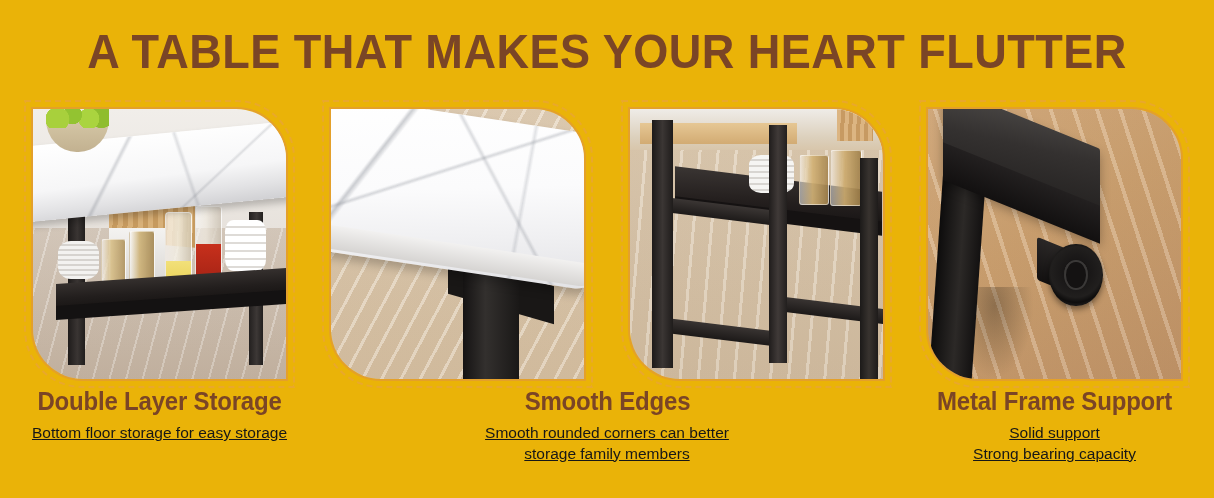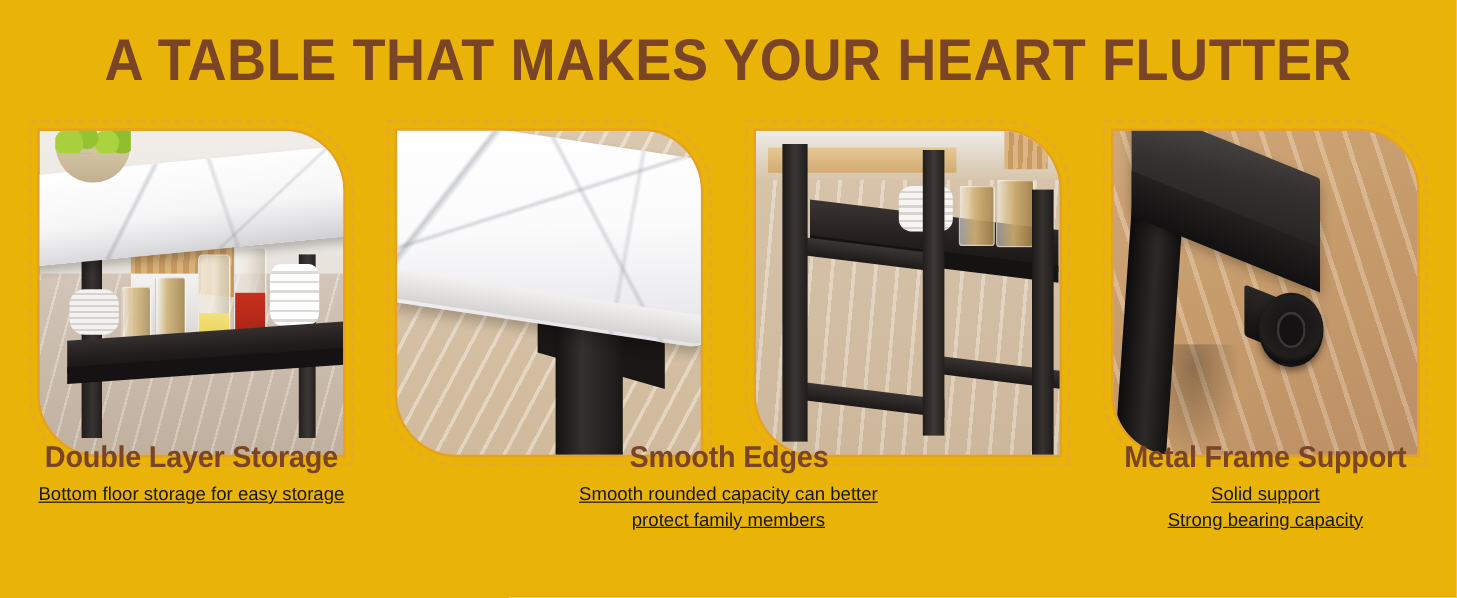--- a/index.html
+++ b/index.html
@@ -196,21 +196,21 @@
     background:radial-gradient(circle at 50% 45%,#3a3736 0 26%,#181616 27%,#211f1e 58%,#0e0d0d 70%,#2b2827 86%,#141212 100%);
     box-shadow:0 3px 6px rgba(0,0,0,.45);}
   .p4-foot::after{content:"";position:absolute;left:28%;top:26%;width:44%;height:48%;
     border-radius:50%;background:#141212;
     box-shadow:inset 0 0 0 2px rgba(90,88,86,.55);}
   .p4-shadow{position:absolute;left:16%;top:66%;width:26%;height:34%;
     background:radial-gradient(ellipse at 40% 20%,rgba(0,0,0,.28),transparent 70%);}
 
   
   .captions{
-    position:absolute;left:24px;top:366px;width:1166px;height:100px;
+    position:absolute;left:24px;top:386px;width:1166px;height:100px;
     display:flex;justify-content:space-between;
   }
   .cap{width:271px;text-align:center;}
   .cap h3{
     margin:0;
     color:#7a4526;
     font-size:25px;
     font-weight:bold;
     letter-spacing:-0.2px;
     line-height:1.2;
@@ -314,21 +314,21 @@
 
   <div class="captions">
 
     <div class="cap">
       <h3>Double Layer Storage</h3>
       <p>Bottom floor storage for easy storage</p>
     </div>
 
     <div class="cap">
       <h3>Smooth Edges</h3>
-      <p>Smooth rounded capacity can better protect family members</p>
+      <p>Smooth rounded corners can better storage family members</p>
     </div>
 
     <div class="cap">
       <h3>Metal Frame Support</h3>
       <p>
         <span>Solid support</span><br>
         <span>Strong bearing capacity</span>
       </p>
     </div>
 

